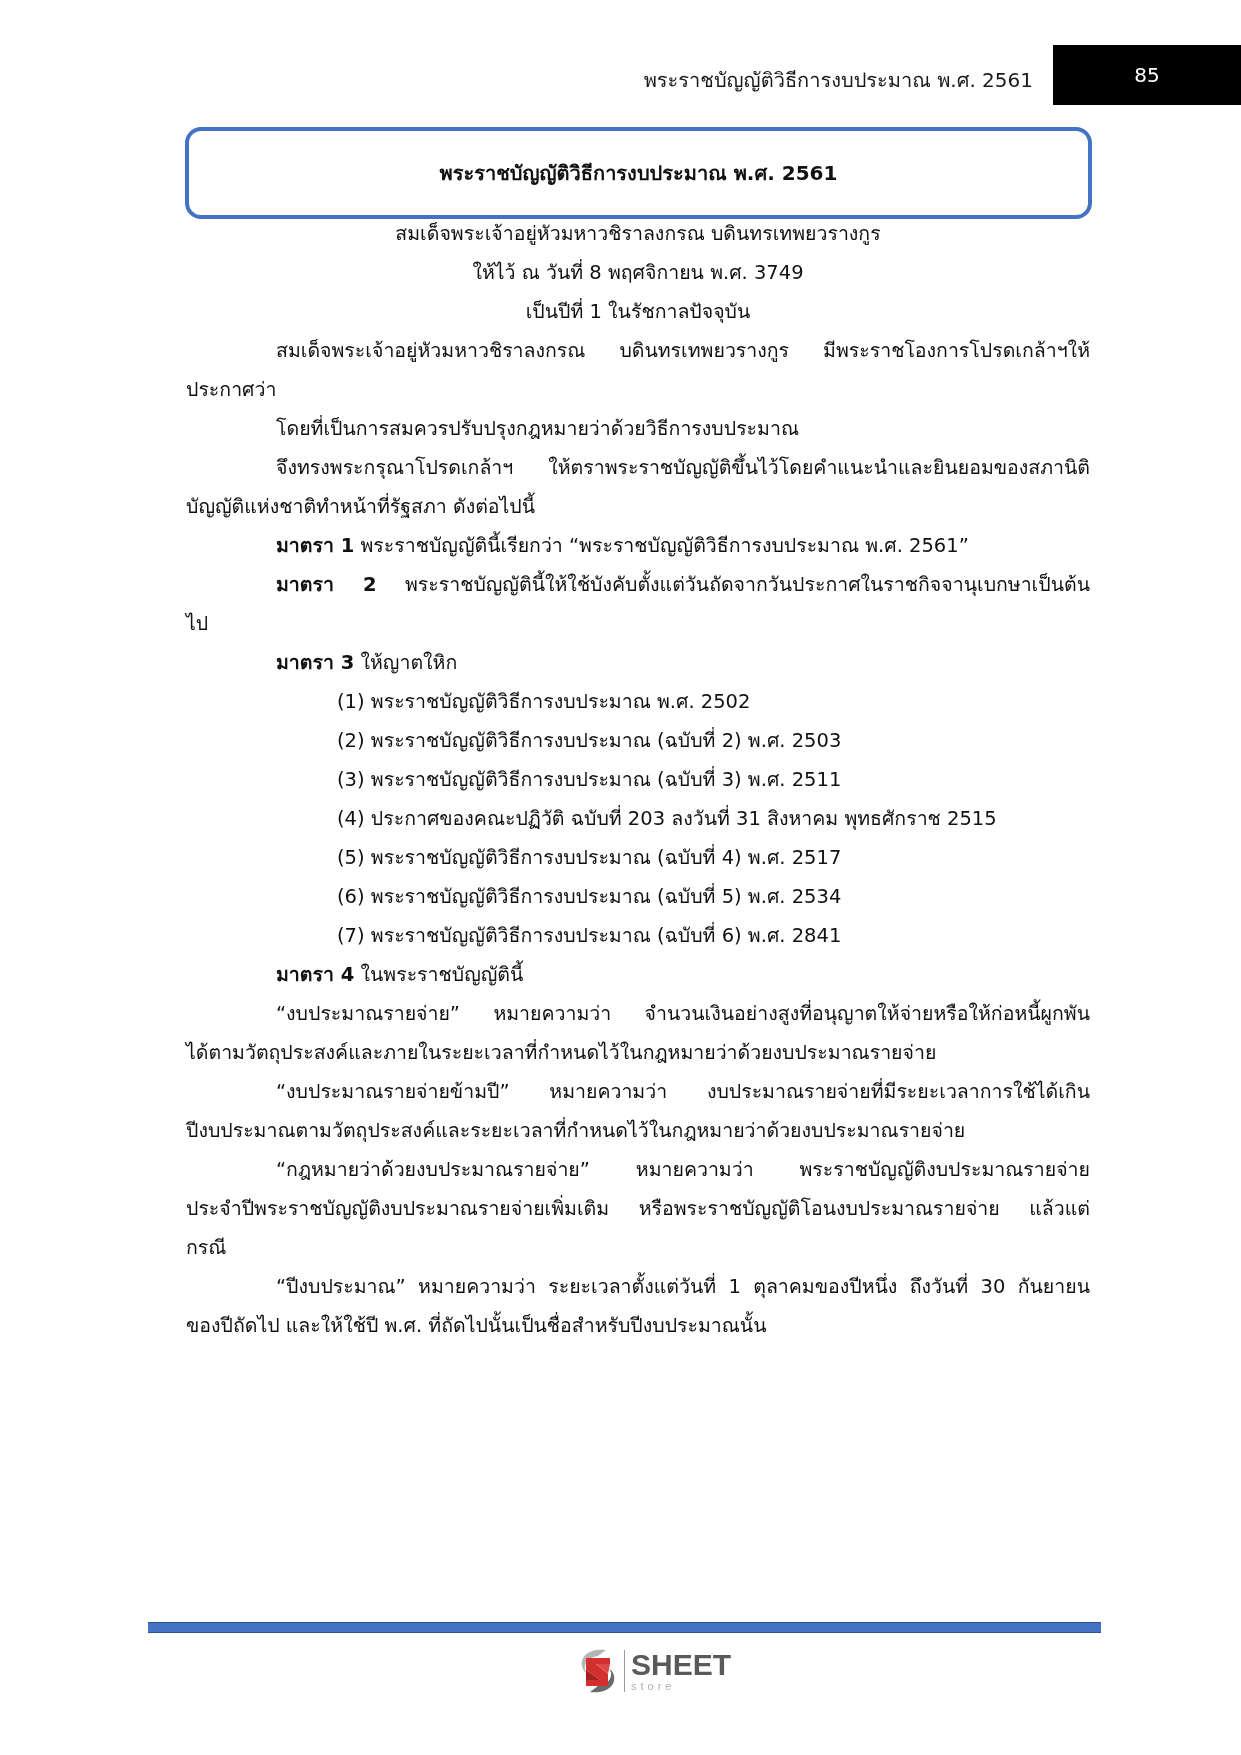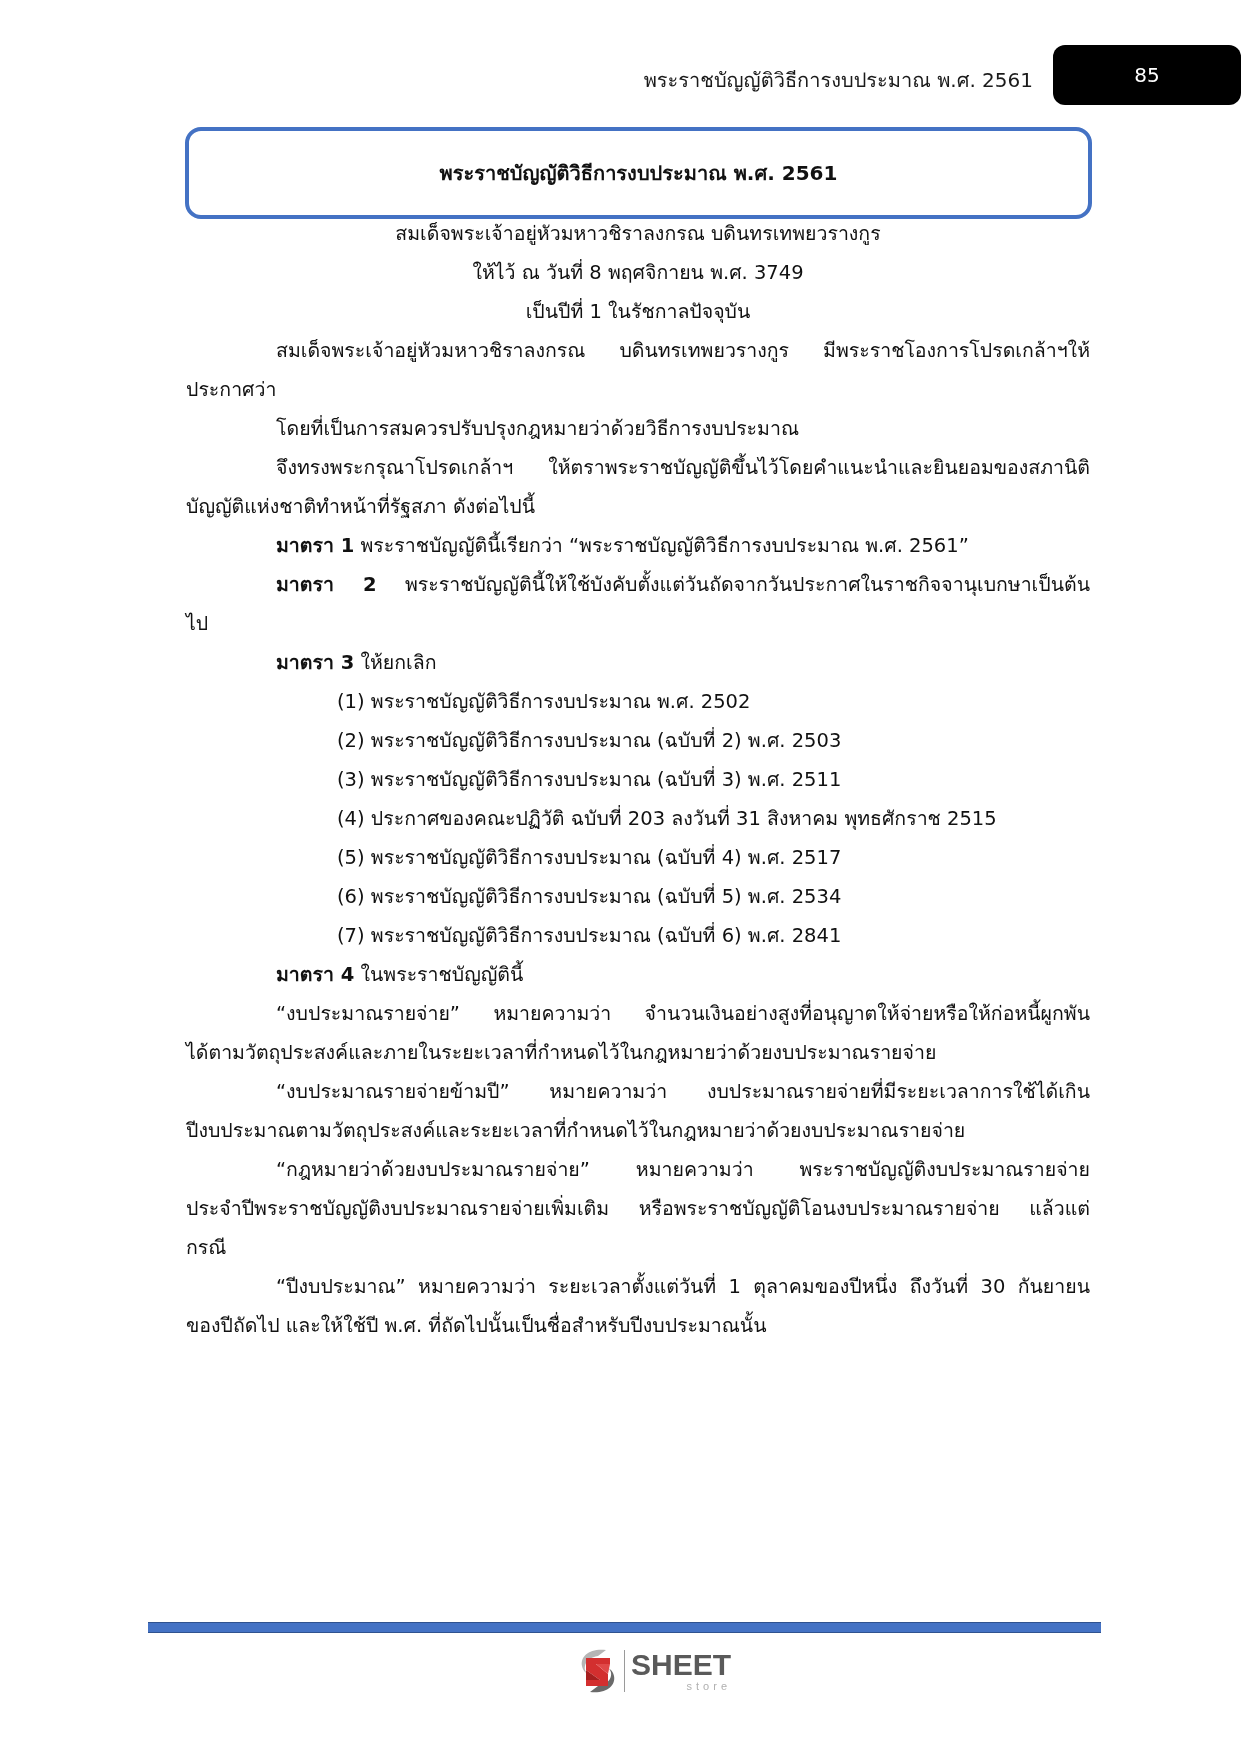--- a/index.html
+++ b/index.html
@@ -8,21 +8,21 @@
     font-family: "DejaVu Sans", "Liberation Sans", sans-serif;
     color: #111111;
   }
   .running-header {
     position: absolute; left: 560px; width: 473px; top: 66px;
     text-align: right; font-size: 20px; line-height: 28px; color: #1a1a1a;
     white-space: nowrap;
   }
   .page-num-box {
     position: absolute; left: 1053px; top: 45px; width: 188px; height: 60px;
-    background: #000000; display: flex; align-items: center; justify-content: center; border-radius: 12px;
+    background: #000000; display: flex; align-items: center; justify-content: center;
   }
   .page-num-box span { color: #ffffff; font-size: 20px; }
   .title-box {
     position: absolute; left: 185px; top: 127px; width: 899px; height: 84px;
     border: 4px solid #4472C4; border-radius: 16px;
     display: flex; align-items: center; justify-content: center;
   }
   .title-box span { font-weight: bold; font-size: 20px; color: #111; white-space: nowrap; }
   .body {
     position: absolute; left: 186px; top: 240px; width: 904px;
@@ -39,21 +39,21 @@
   .bold { font-weight: bold; }
   .footer-bar {
     position: absolute; left: 148px; top: 1622px; width: 953px; height: 9px;
     background: #4472C4; border-top: 1px solid #2f528f; border-bottom: 1px solid #2f528f;
   }
   .logo {
     position: absolute; left: 576px; top: 1646px; height: 50px; display: flex; align-items: center;
   }
   .logo-mark { width: 44px; height: 50px; }
   .logo-divider { width: 1px; height: 42px; background: #9a9a9a; margin: 0 6px 0 4px; }
-  .logo-text { display: flex; flex-direction: column; line-height: 1; align-items: flex-end; }
+  .logo-text { display: flex; flex-direction: column; line-height: 1; }
   .logo-text .big { font-family: "Liberation Sans", sans-serif; font-weight: bold; font-size: 30px; color: #5a5a5a; letter-spacing: 0px; }
   .logo-text .small { font-family: "Liberation Sans", sans-serif; font-size: 11px; color: #b0b0b0; letter-spacing: 4px; margin-top: 1px; }
 </style>
 </head>
 <body>
 
 <div class="running-header">พระราชบัญญัติวิธีการงบประมาณ พ.ศ. 2561</div>
 <div class="page-num-box">
   <span>85</span>
 </div>
@@ -78,21 +78,21 @@
   <div class="line ind1" style="top:286px">
     <span class="bold">มาตรา 1</span><span> พระราชบัญญัตินี้เรียกว่า “พระราชบัญญัติวิธีการงบประมาณ พ.ศ. 2561”</span>
   </div>
 
   <div class="line ind1 justify" style="top:325px">
     <span class="bold">มาตรา 2</span><span> พระราชบัญญัตินี้ให้ใช้บังคับตั้งแต่วันถัดจากวันประกาศในราชกิจจานุเบกษาเป็นต้น</span>
   </div>
   <div class="line" style="top:364px">ไป</div>
 
   <div class="line ind1" style="top:403px">
-    <span class="bold">มาตรา 3</span><span> ให้ยกเลิก</span>
+    <span class="bold">มาตรา 3</span><span> ให้ญาตใหิก</span>
   </div>
   <div class="line ind2" style="top:442px">(1) พระราชบัญญัติวิธีการงบประมาณ พ.ศ. 2502</div>
   <div class="line ind2" style="top:481px">(2) พระราชบัญญัติวิธีการงบประมาณ (ฉบับที่ 2) พ.ศ. 2503</div>
   <div class="line ind2" style="top:520px">(3) พระราชบัญญัติวิธีการงบประมาณ (ฉบับที่ 3) พ.ศ. 2511</div>
   <div class="line ind2" style="top:559px">(4) ประกาศของคณะปฏิวัติ ฉบับที่ 203 ลงวันที่ 31 สิงหาคม พุทธศักราช 2515</div>
   <div class="line ind2" style="top:598px">(5) พระราชบัญญัติวิธีการงบประมาณ (ฉบับที่ 4) พ.ศ. 2517</div>
   <div class="line ind2" style="top:637px">(6) พระราชบัญญัติวิธีการงบประมาณ (ฉบับที่ 5) พ.ศ. 2534</div>
   <div class="line ind2" style="top:676px">(7) พระราชบัญญัติวิธีการงบประมาณ (ฉบับที่ 6) พ.ศ. 2841</div>
 
   <div class="line ind1" style="top:715px">

